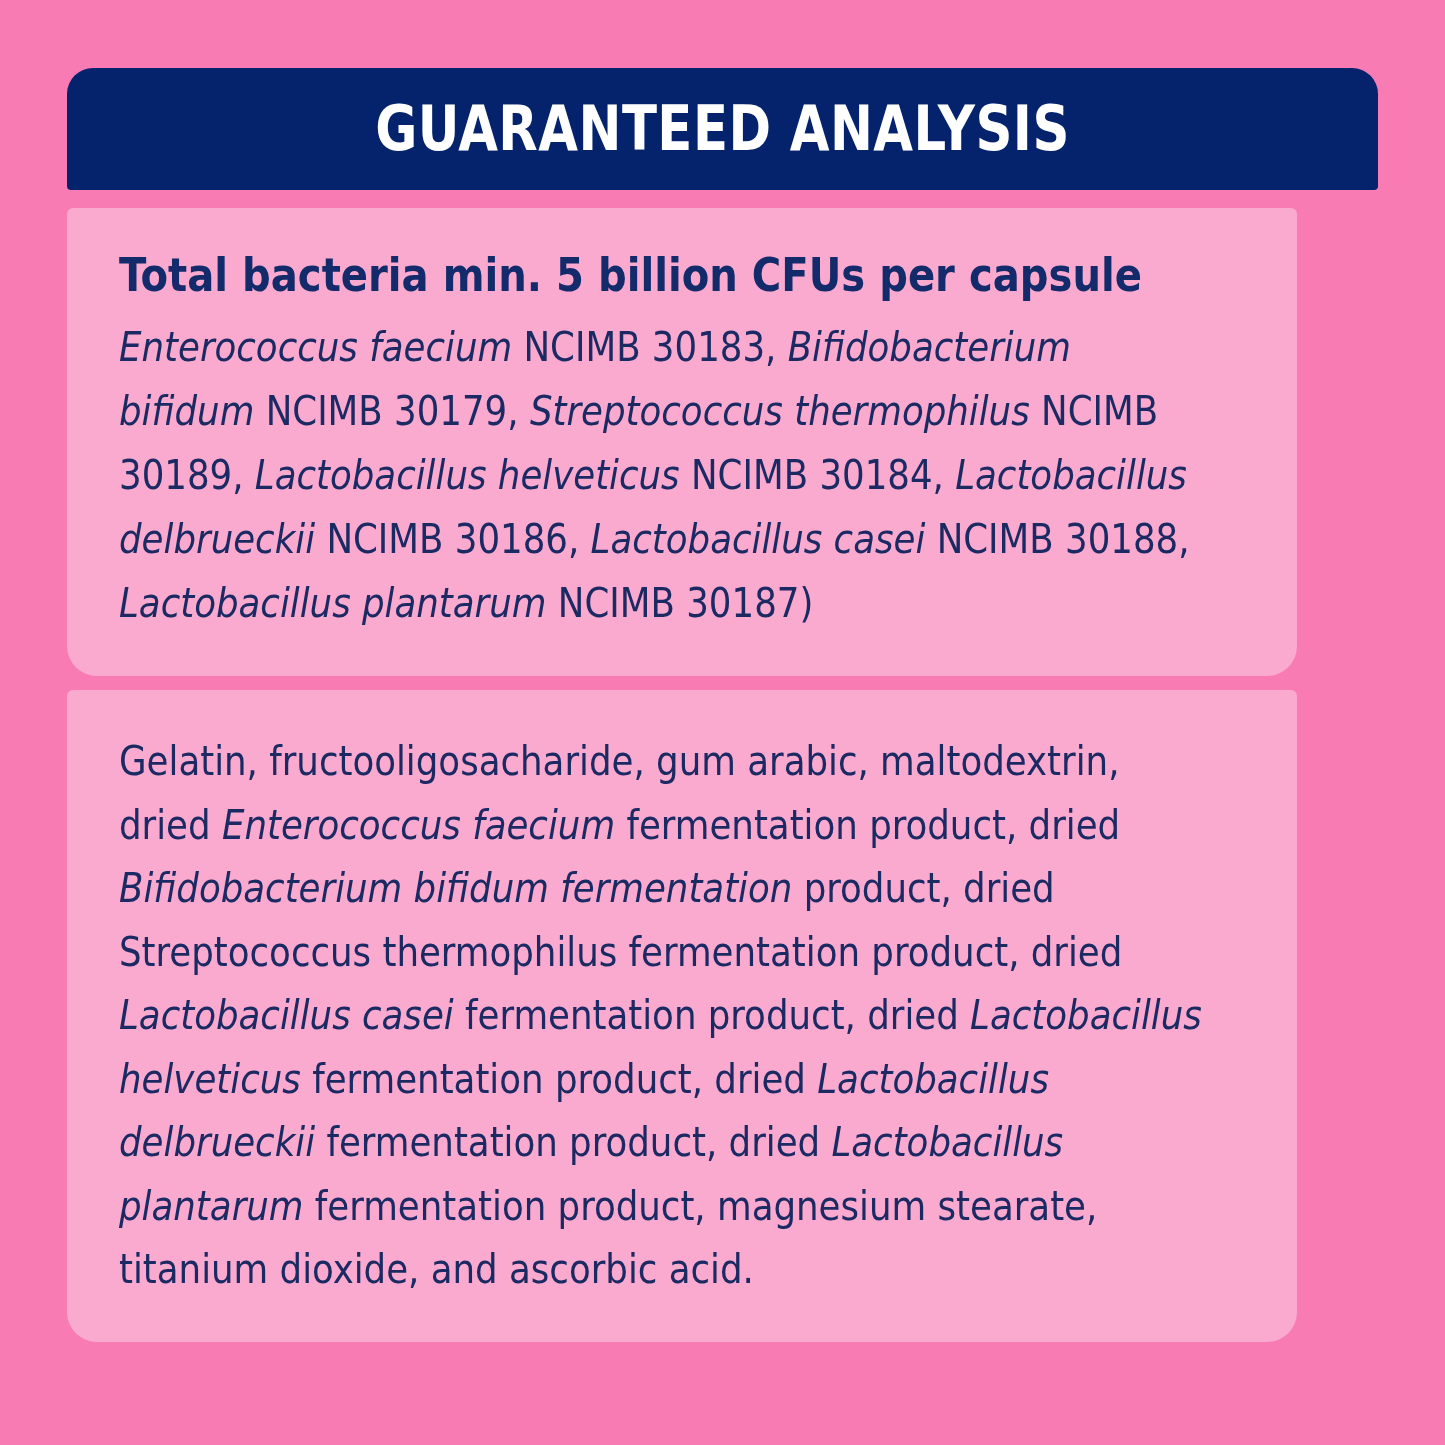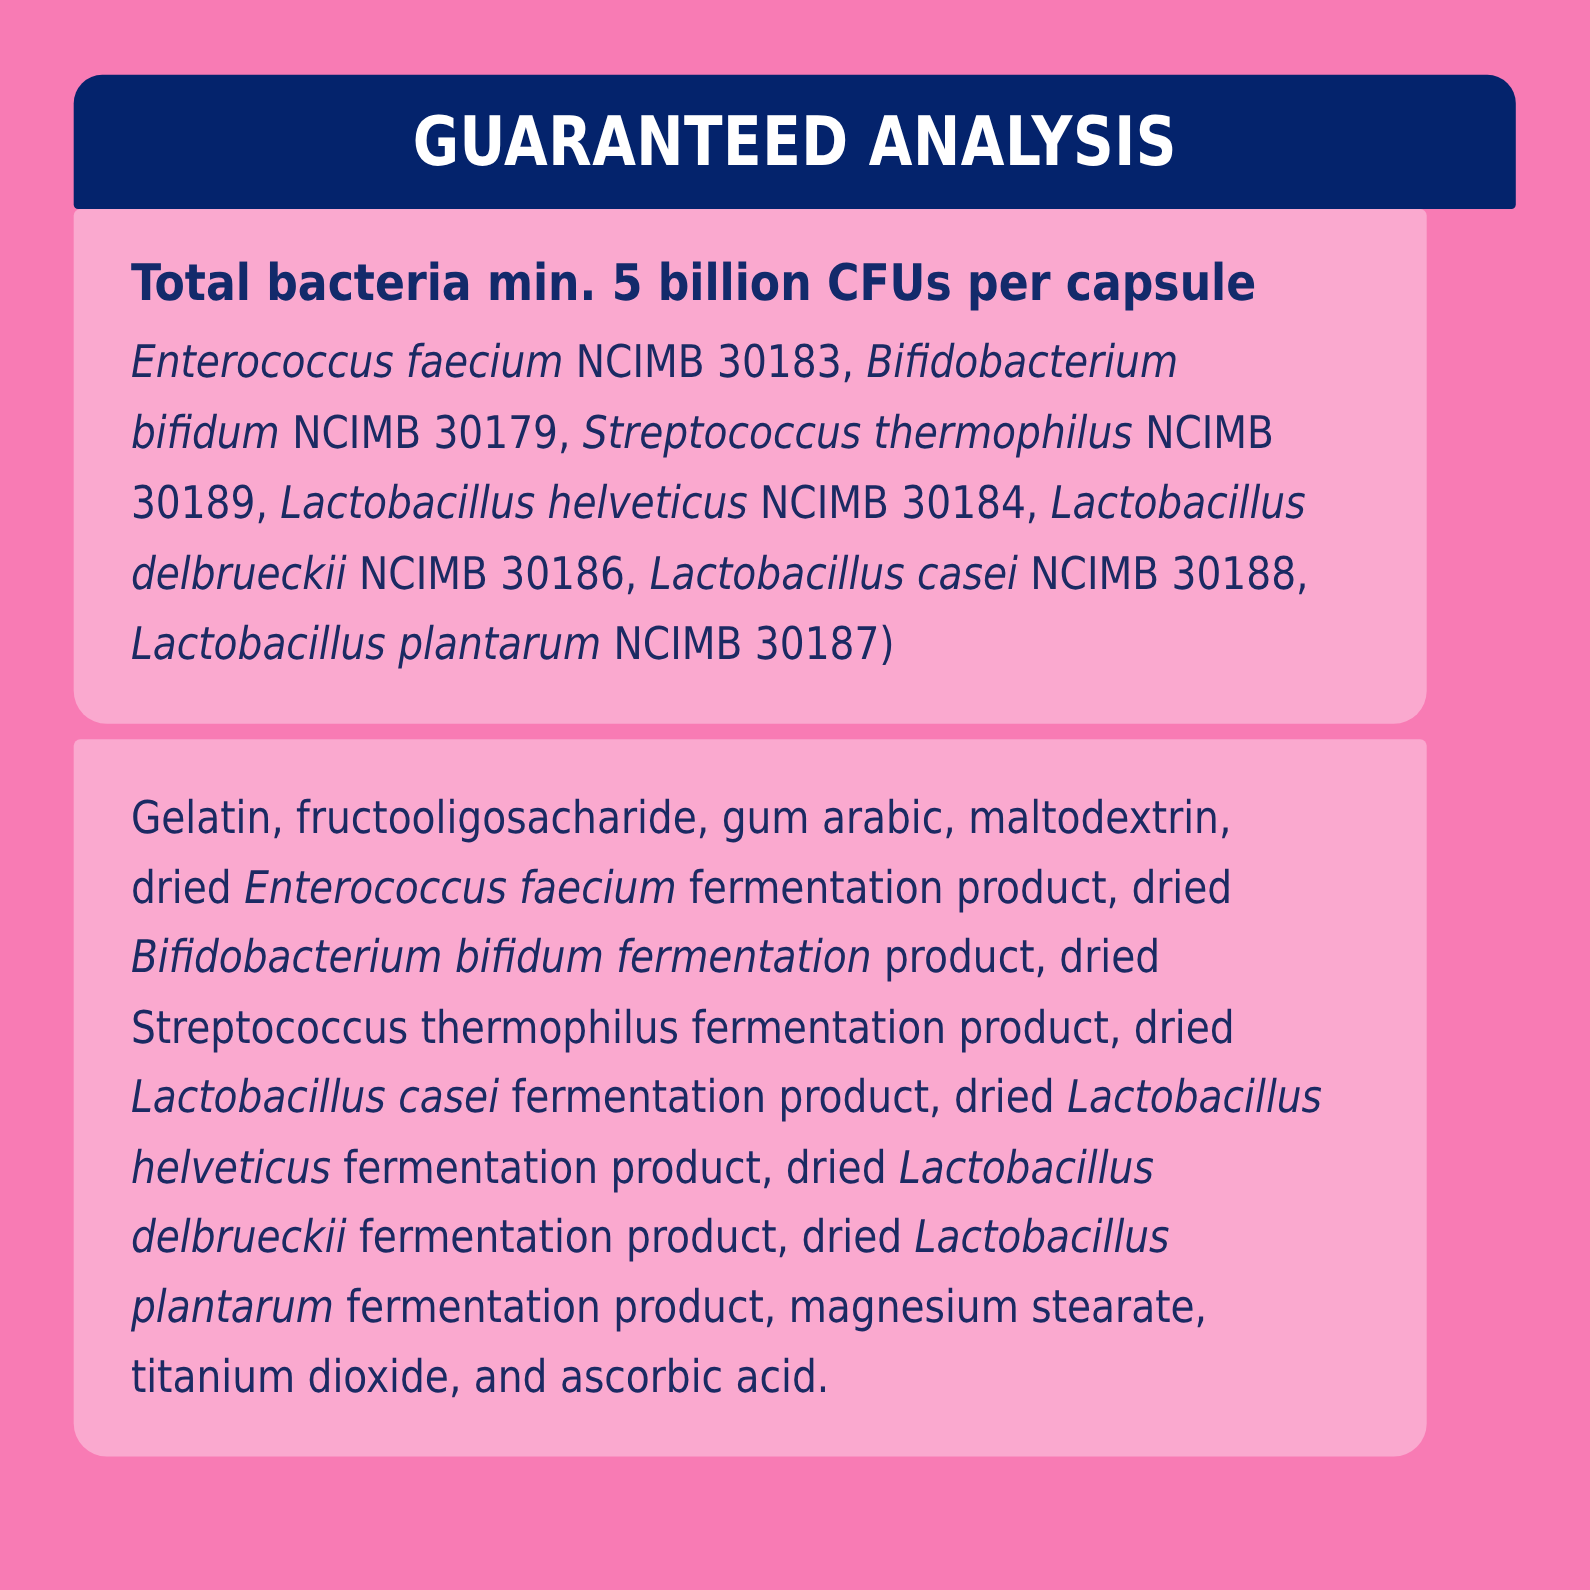--- a/index.html
+++ b/index.html
@@ -49,21 +49,21 @@
     font-size: 62px;
     letter-spacing: 0.5px;
     line-height: 1;
     text-align: center;
     transform: scaleX(0.92);
     white-space: nowrap;
   }
 
   
   .section-body {
-    margin-top: 0;
+    margin-top: 18px;
     background: #faa9cf;
     border-radius: 6px 6px 30px 30px;
     width: 1230px;
     box-sizing: border-box;
     padding: 40px 52px 40px 52px;
   }
   #body-guaranteed-analysis { min-height: 360px; }
   #body-ingredients         { min-height: 556px; }
 
   

